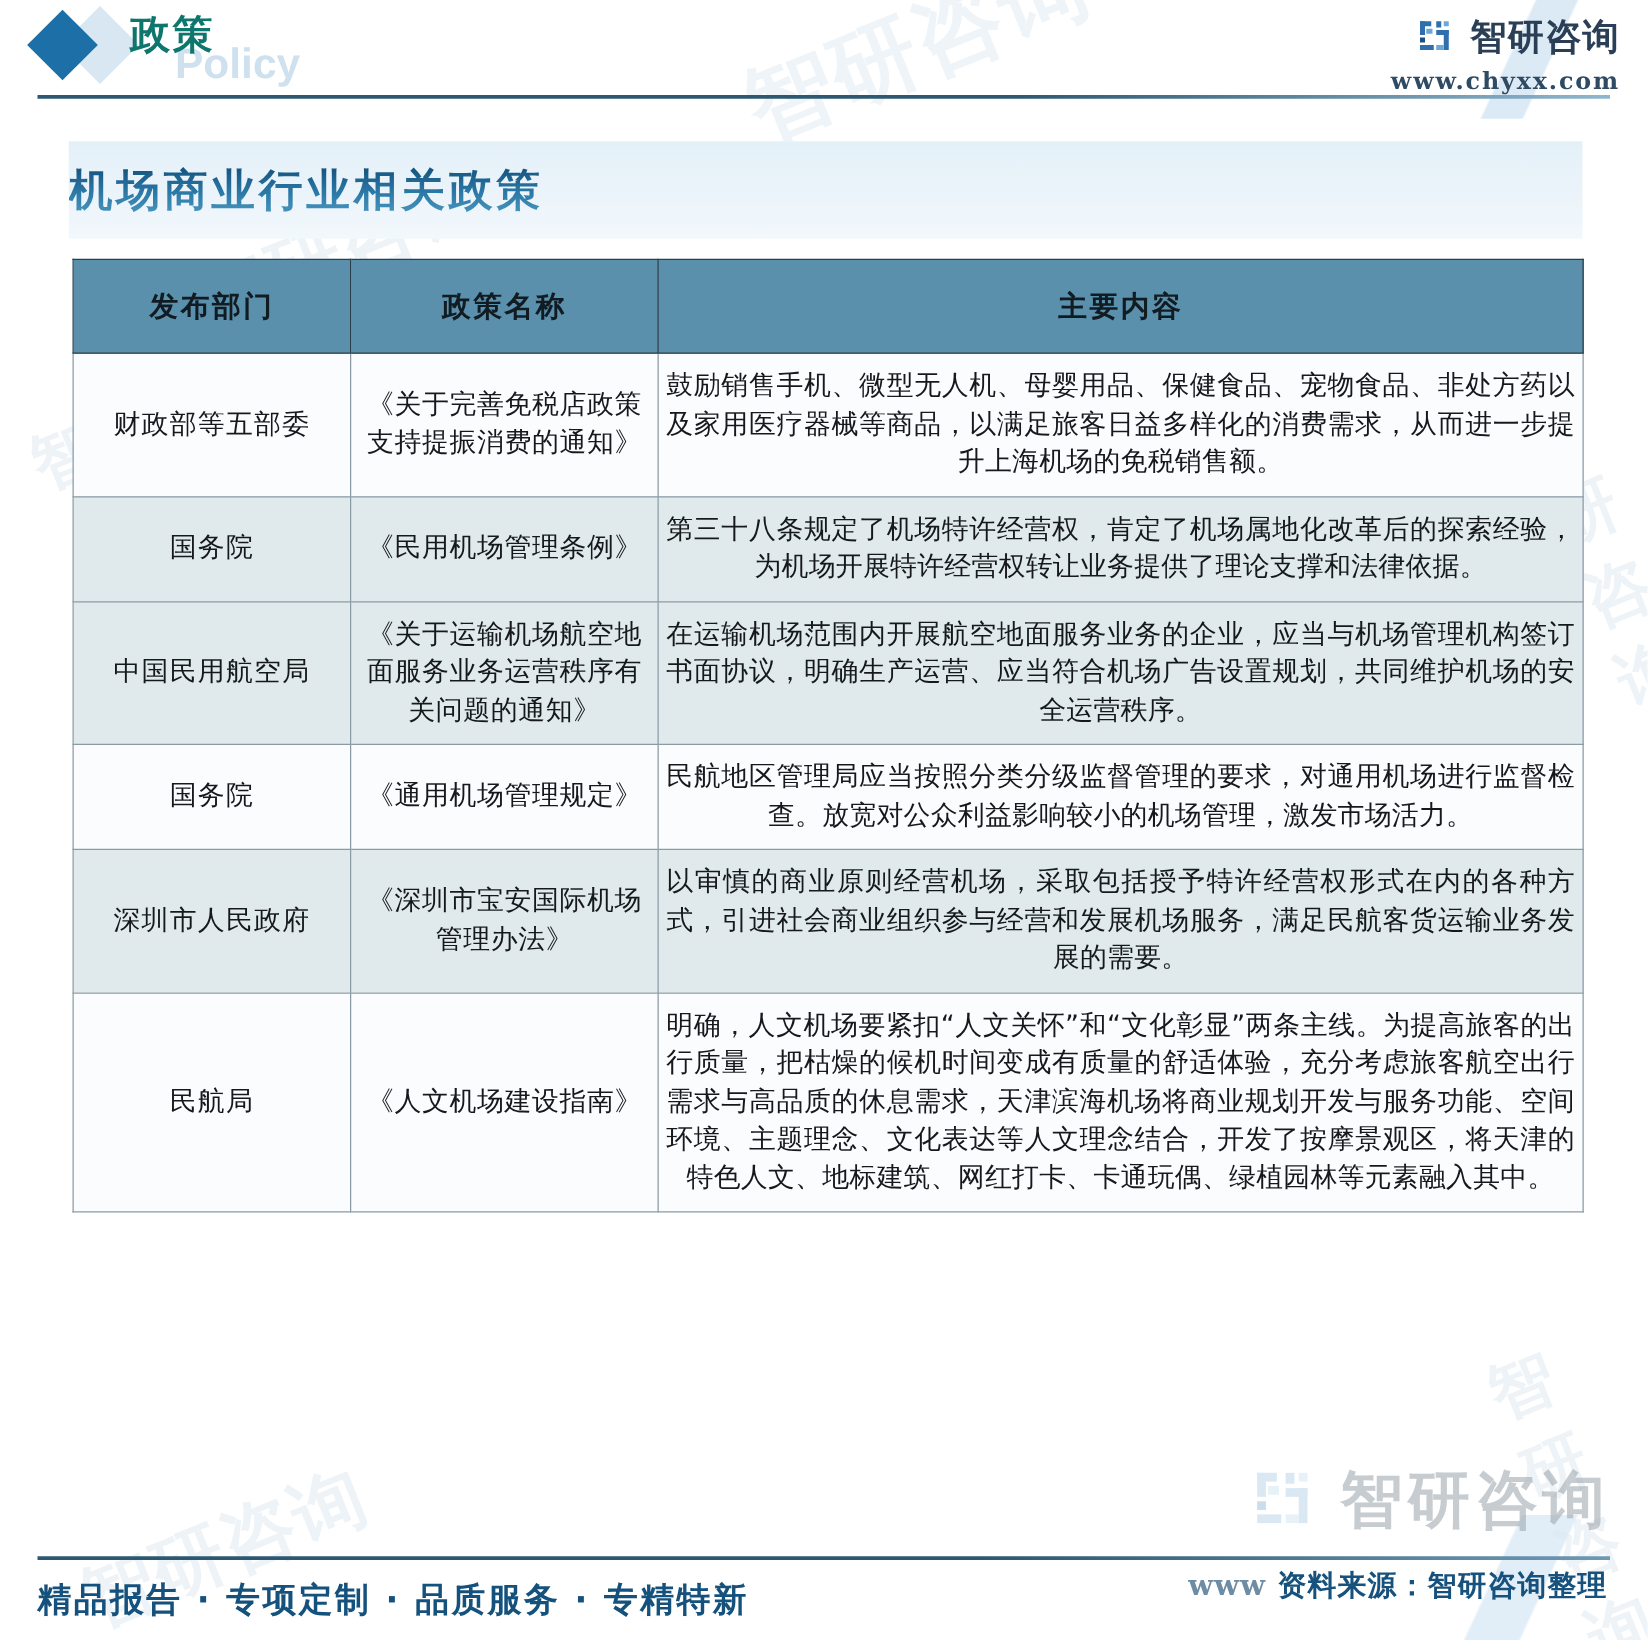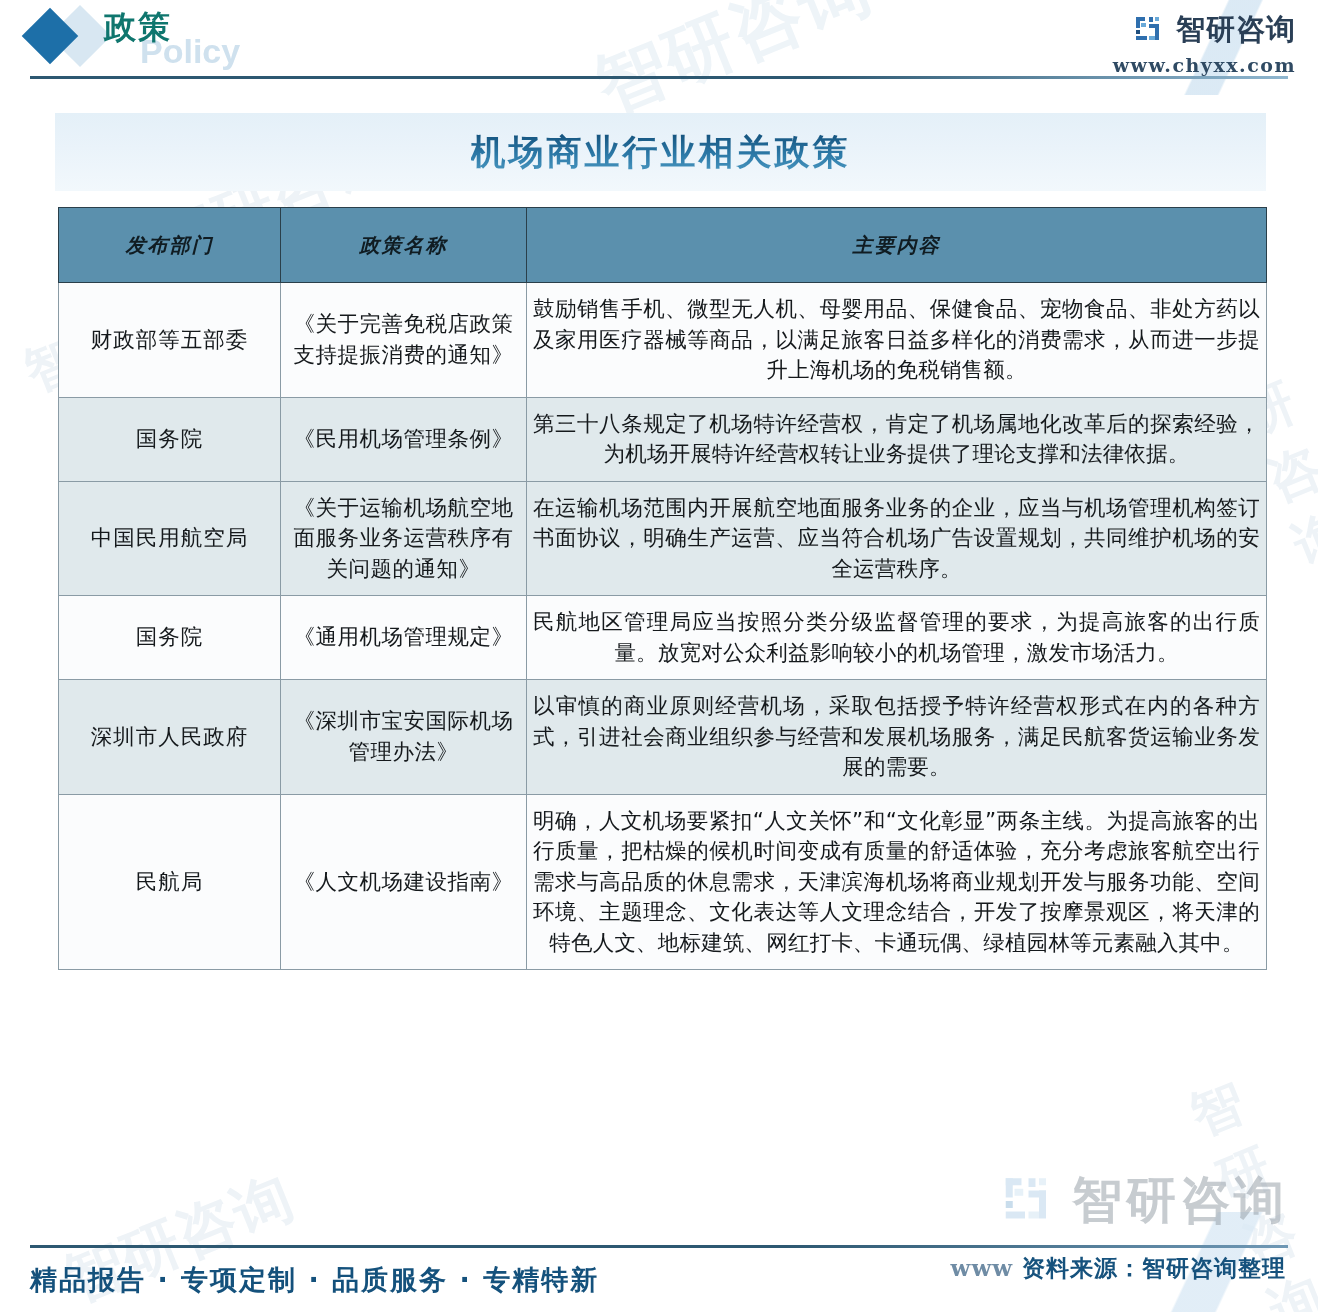--- a/index.html
+++ b/index.html
@@ -132,21 +132,20 @@
   
   .title-band {
     position: absolute;
     left: 55px;
     top: 113px;
     width: 1211px;
     height: 78px;
     background: linear-gradient(180deg, #e4f0f8 0%, #eaf3fa 45%, #f2f8fc 100%);
     display: flex;
     align-items: center;
-    justify-content: center;
   }
   .title-text {
     font-size: 35px;
     font-weight: 700;
     letter-spacing: 3px;
     color: #1a5a86;
     background: linear-gradient(180deg, #0f4a74 0%, #2d7aa8 55%, #4f9cc4 100%);
     -webkit-background-clip: text;
     background-clip: text;
     -webkit-text-fill-color: transparent;
@@ -165,26 +164,25 @@
   }
   .policy-table th,
   .policy-table td {
     border: 1px solid #8a9ba5;
     vertical-align: middle;
     text-align: center;
   }
   .policy-table thead th {
     background: #5b90ad;
     color: #101c22;
-    font-size: 20px;
+    font-size: 23px;
     font-weight: 700;
     letter-spacing: 2px;
     height: 72px;
     border-color: #2a3f4a;
-    font-style: italic;
   }
   .col-dept   { width: 222px; }
   .col-policy { width: 246px; }
   .col-content{ width: 740px; }
 
   .policy-table tbody td {
     font-size: 21.5px;
     color: #15191c;
     line-height: 1.42;
     padding: 11px 6px;
@@ -333,21 +331,21 @@
       <td class="c-content">第三十八条规定了机场特许经营权，肯定了机场属地化改革后的探索经验，为机场开展特许经营权转让业务提供了理论支撑和法律依据。</td>
     </tr>
     <tr class="alt">
       <td class="c-dept">中国民用航空局</td>
       <td class="c-policy">《关于运输机场航空地面服务业务运营秩序有关问题的通知》</td>
       <td class="c-content">在运输机场范围内开展航空地面服务业务的企业，应当与机场管理机构签订书面协议，明确生产运营、应当符合机场广告设置规划，共同维护机场的安全运营秩序。</td>
     </tr>
     <tr class="norm">
       <td class="c-dept">国务院</td>
       <td class="c-policy">《通用机场管理规定》</td>
-      <td class="c-content">民航地区管理局应当按照分类分级监督管理的要求，为提高旅客的出行质量。放宽对公众利益影响较小的机场管理，激发市场活力。</td>
+      <td class="c-content">民航地区管理局应当按照分类分级监督管理的要求，对通用机场进行监督检查。放宽对公众利益影响较小的机场管理，激发市场活力。</td>
     </tr>
     <tr class="alt">
       <td class="c-dept">深圳市人民政府</td>
       <td class="c-policy">《深圳市宝安国际机场管理办法》</td>
       <td class="c-content">以审慎的商业原则经营机场，采取包括授予特许经营权形式在内的各种方式，引进社会商业组织参与经营和发展机场服务，满足民航客货运输业务发展的需要。</td>
     </tr>
     <tr class="norm">
       <td class="c-dept">民航局</td>
       <td class="c-policy">《人文机场建设指南》</td>
       <td class="c-content">明确，人文机场要紧扣“人文关怀”和“文化彰显”两条主线。为提高旅客的出行质量，把枯燥的候机时间变成有质量的舒适体验，充分考虑旅客航空出行需求与高品质的休息需求，天津滨海机场将商业规划开发与服务功能、空间环境、主题理念、文化表达等人文理念结合，开发了按摩景观区，将天津的特色人文、地标建筑、网红打卡、卡通玩偶、绿植园林等元素融入其中。</td>

